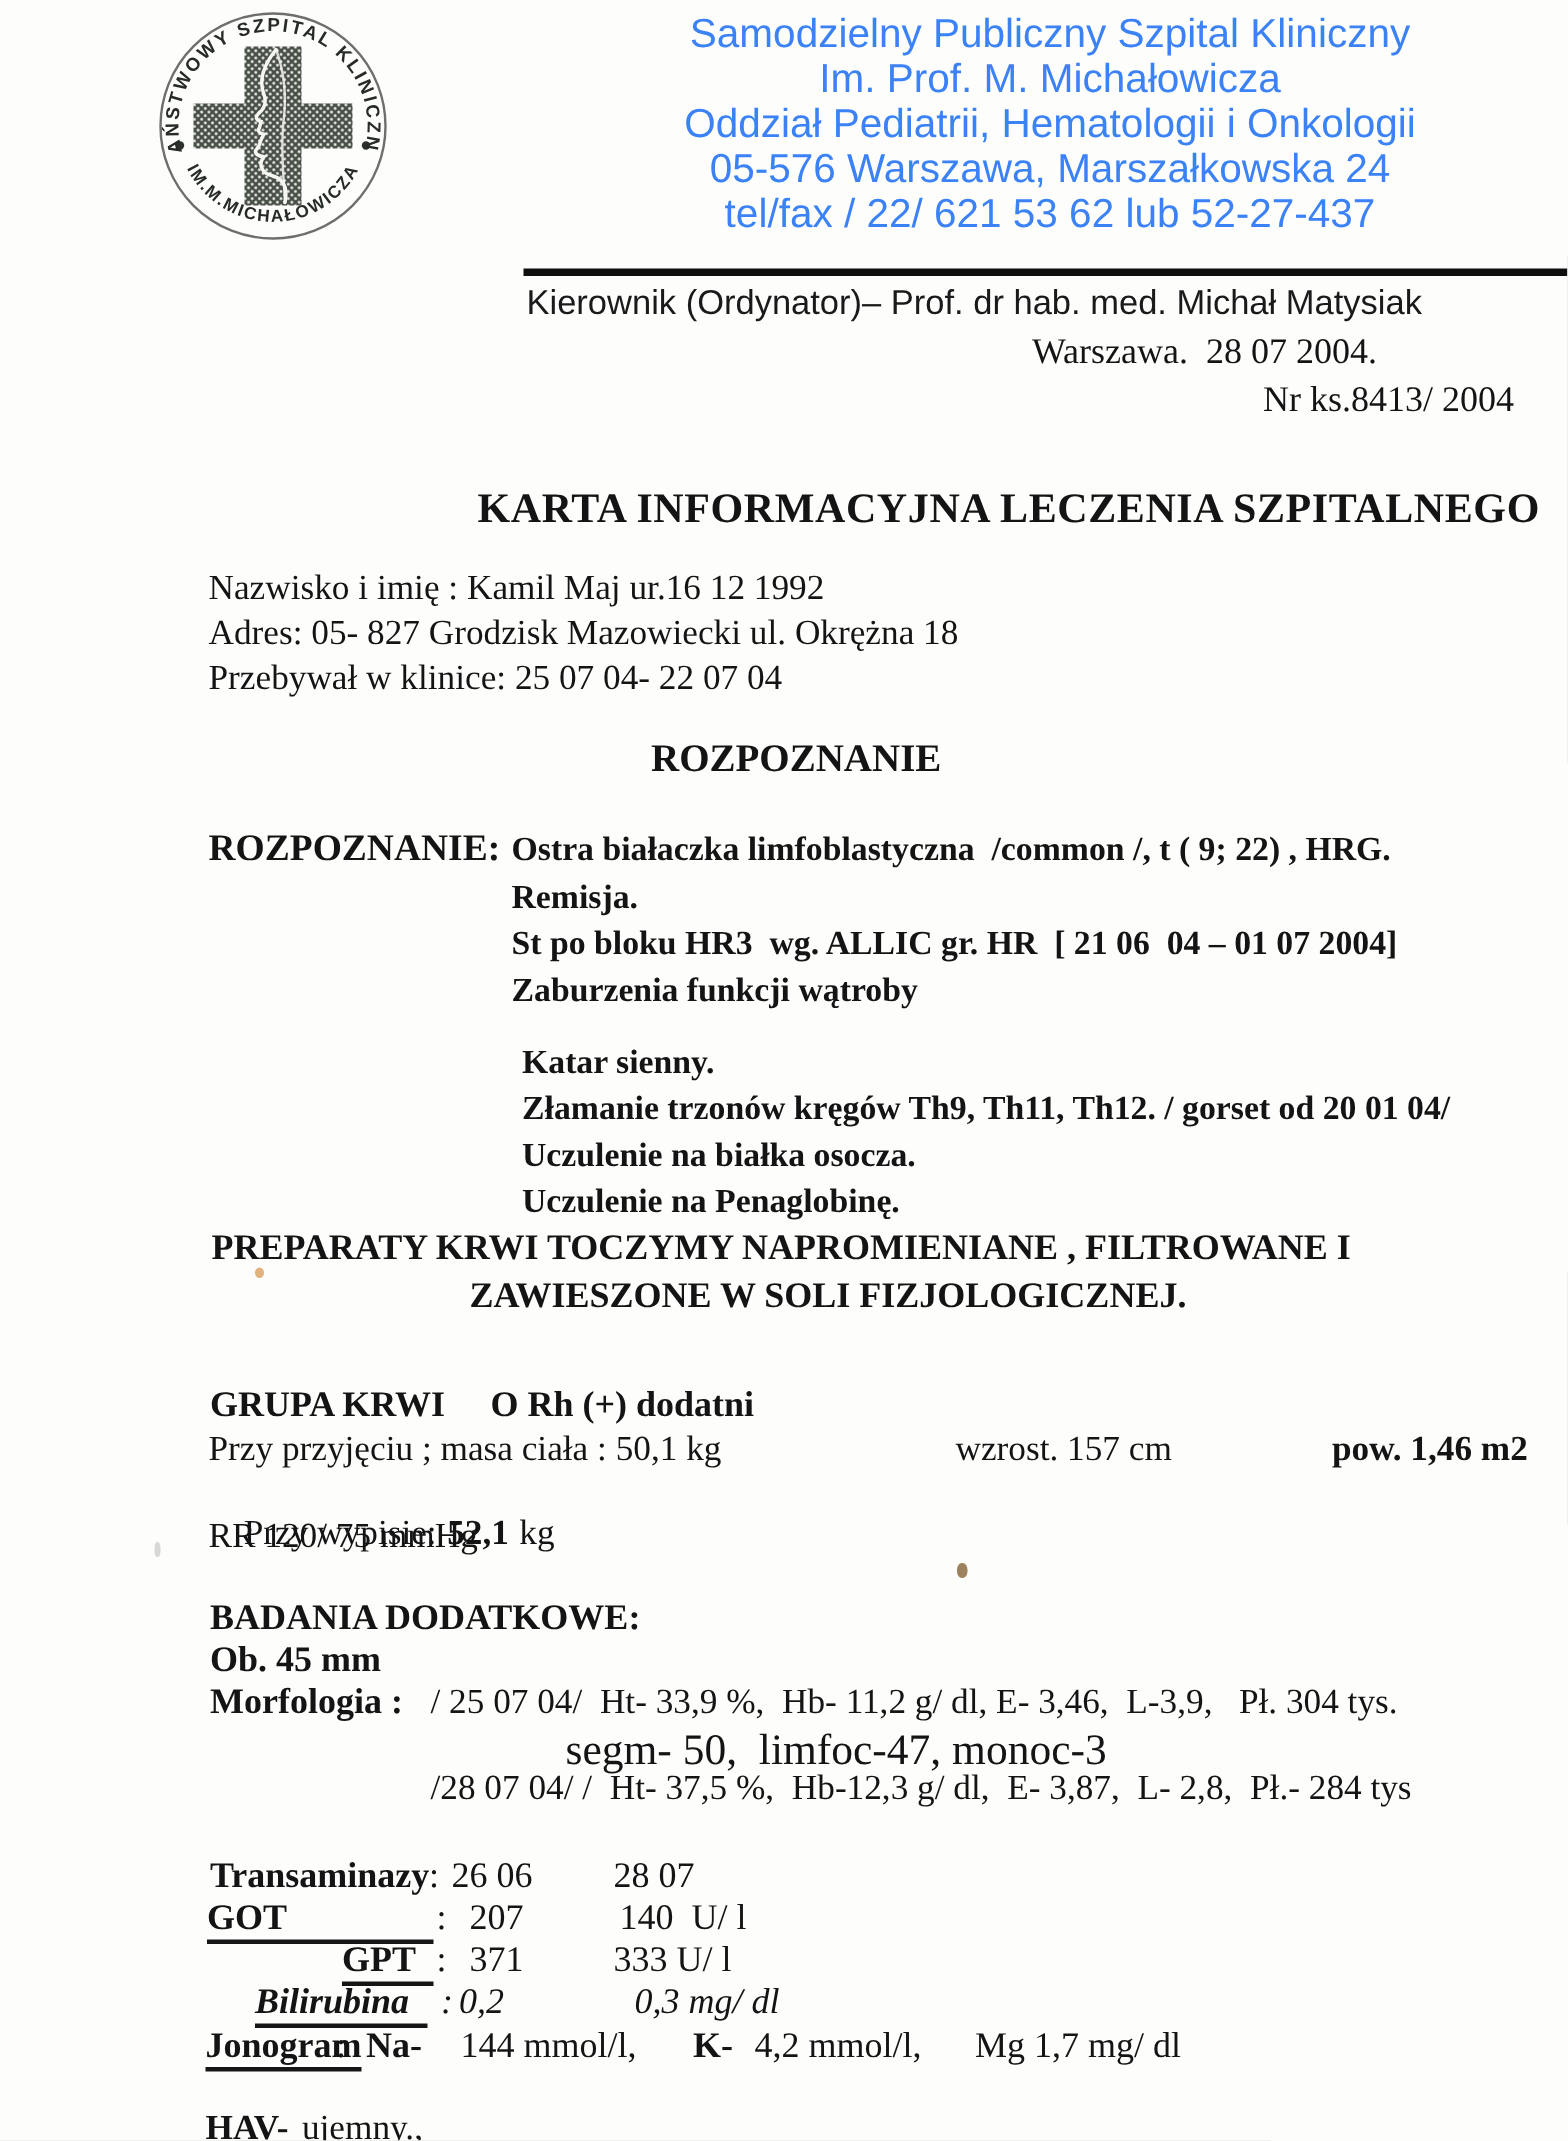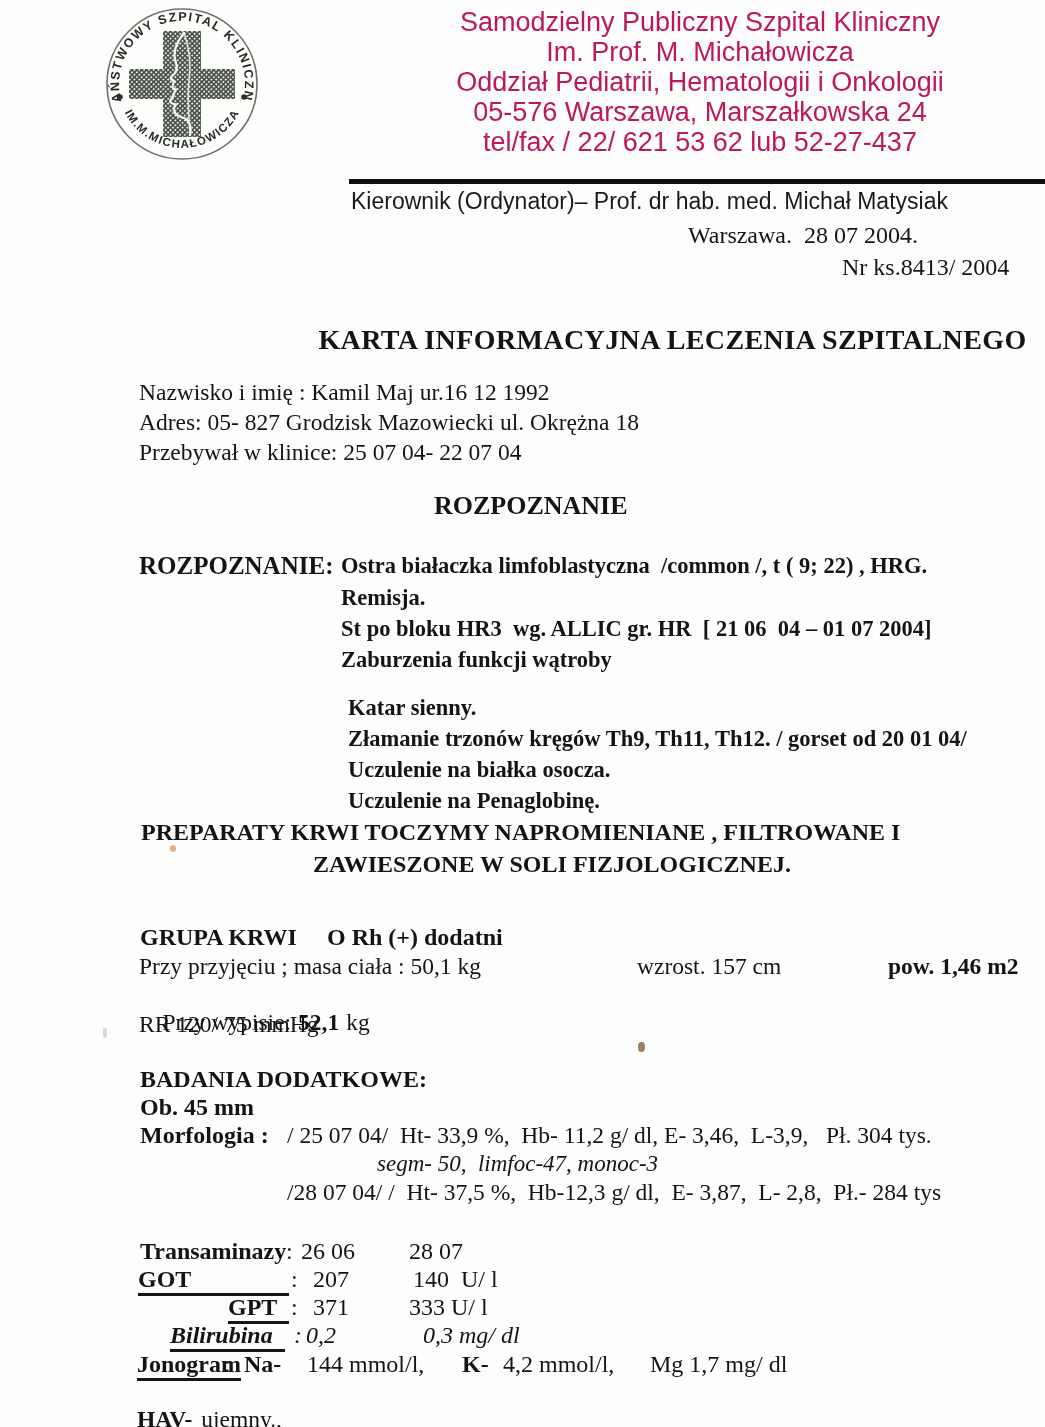--- a/index.html
+++ b/index.html
@@ -12,21 +12,21 @@
     color:#141414;
   }
   .abs{position:absolute;}
   .sans{font-family:"Liberation Sans","DejaVu Sans",sans-serif;}
   .b{font-weight:bold;}
   .pre{white-space:pre;}
   .u{border-bottom:3px solid #161616;}
 
   .logo{left:96px;top:5px;width:172px;height:158px;}
   .header-block{left:400px;top:7px;width:600px;text-align:center;
-    font-size:27px;line-height:30px;color:#be185d;}
+    font-size:27px;line-height:30px;color:#3b82f6;}
   .rule{left:349px;top:179px;width:696px;height:5px;background:#0f0f0f;}
   .kierownik{left:351px;top:188px;font-size:23px;color:#1a1a1a;}
   .dateline{left:688px;top:222px;font-size:24px;}
   .refno{left:842px;top:254px;font-size:24px;}
   .title{left:300px;top:324px;width:745px;text-align:center;
     font-size:28px;font-weight:bold;letter-spacing:.4px;}
 
   .patient{font-size:23.5px;}
   .p-name{left:139px;top:379px;}
   .p-addr{left:139px;top:409px;}
@@ -46,21 +46,21 @@
   .row > span{position:absolute;white-space:pre;}
 
   .bg-row1 span{top:924px;}
   .bg-row2 span{top:953px;}
   .bg-flow{left:139px;top:982px;font-size:23.5px;white-space:pre;}
   .bg-rr{left:139px;top:1011px;font-size:23.5px;}
 
   .tests-h{left:140px;top:1066px;font-size:24px;font-weight:bold;}
   .tests-ob{left:140px;top:1094px;font-size:24px;font-weight:bold;}
   .morf-row span{top:1122px;}
-  .morf2{left:377px;top:1151px;font-size:23px;white-space:pre;font-style:italic;}
+  .morf2{left:377px;top:1151px;font-size:29px;white-space:pre;}
   .morf3{left:287px;top:1179px;font-size:23.5px;white-space:pre;}
 
   .tr1 span{top:1238px;}
   .tr2 span{top:1266px;}
   .tr3 span{top:1294px;}
   .tr4 span{top:1322px;font-style:italic;}
   .tr5 span{top:1351px;}
   .got-tab{display:inline-block;text-align:left;}
   .bialko{left:137px;top:1378px;font-size:23.5px;}
   .hav{left:137px;top:1406px;font-size:23.5px;}

